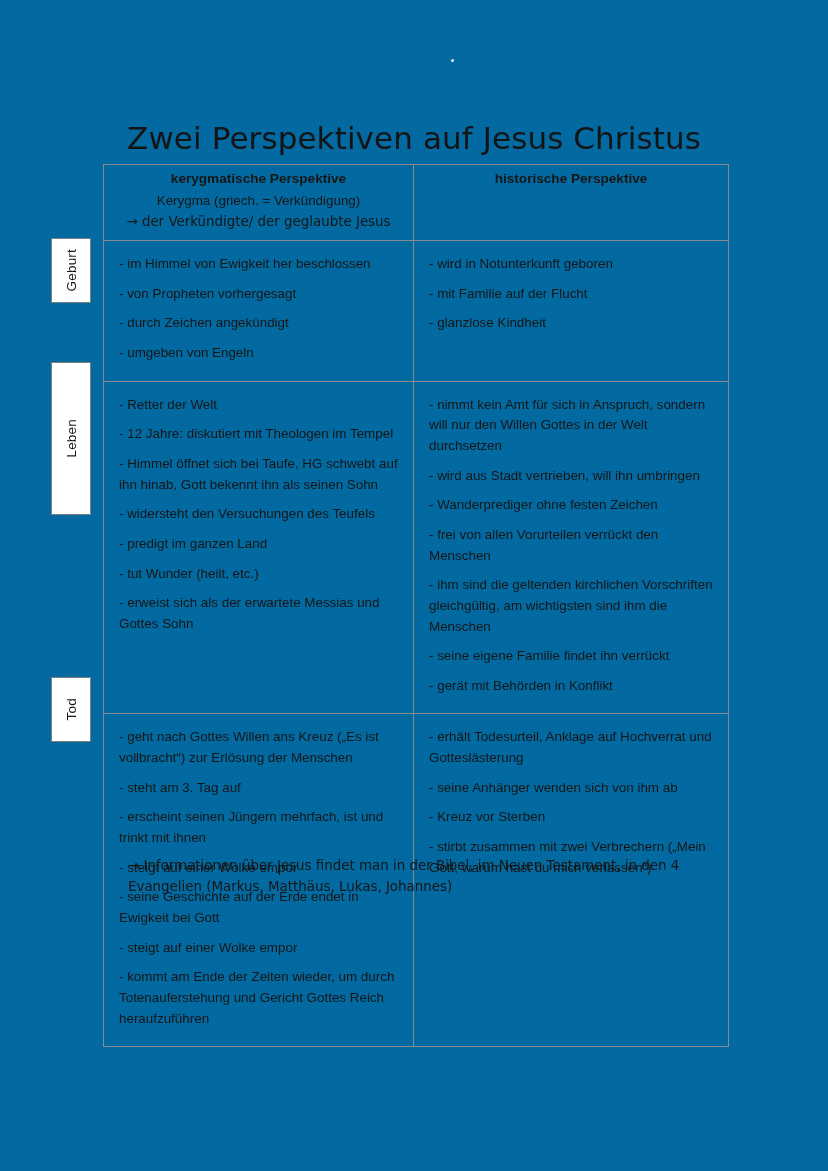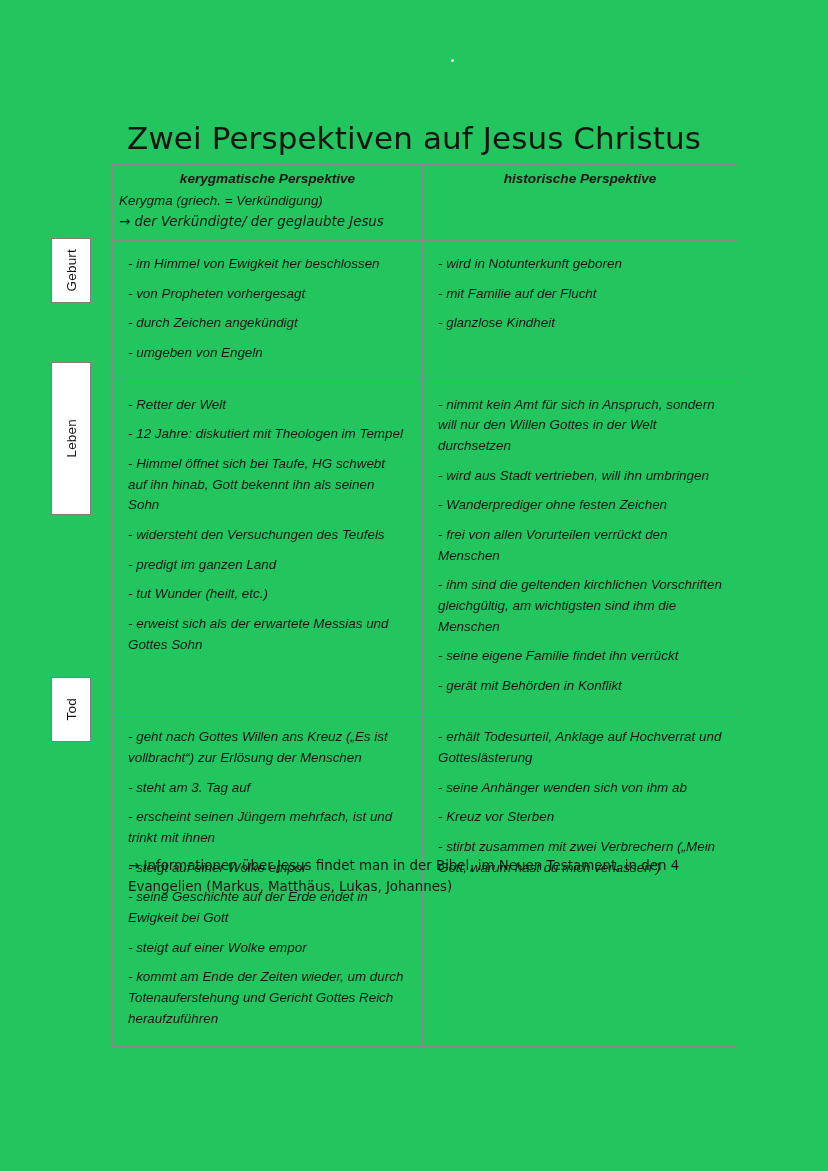--- a/index.html
+++ b/index.html
@@ -13,21 +13,21 @@
     height: 1171px;
     position: relative;
     font-family: "Liberation Sans", sans-serif;
     color: #1a1a1a;
     -webkit-font-smoothing: antialiased;
   }
 
   .page {
     position: absolute;
     inset: 0;
-    background: #22c55e;
+    background: #0369a1;
     overflow: hidden;
   }
 
   
   .scan-dot {
     position: absolute;
     left: 451px;
     top: 59px;
     width: 3px;
     height: 3px;
@@ -68,26 +68,25 @@
     letter-spacing: 0.2px;
     white-space: nowrap;
   }
   .side-label-geburt { left: 51px; top: 238px; width: 40px; height: 65px; }
   .side-label-leben  { left: 51px; top: 362px; width: 40px; height: 153px; }
   .side-label-tod    { left: 51px; top: 677px; width: 40px; height: 65px; }
 
   
   .matrix {
     position: absolute;
-    left: 112px;
+    left: 103px;
     top: 164px;
     width: 625px;
     border-collapse: collapse;
     table-layout: fixed;
-    font-style: italic;
   }
   .matrix td {
     vertical-align: top;
     border: 1px solid #8a8a8a;
     padding: 4px 6px 8px 6px;
     font-size: 13.4px;
     line-height: 1.54;
     color: #161616;
   }
   .col-left  { width: 310px; }
@@ -95,21 +94,21 @@
 
   .cell-head-title {
     display: block;
     text-align: center;
     font-weight: bold;
     font-size: 13.6px;
     margin-bottom: 1px;
   }
   .cell-head-sub {
     display: block;
-    text-align: left;
+    text-align: center;
   }
   .head-cell { height: 58px; }
 
   .row-geburt td { height: 76px; }
   .row-leben  td { height: 258px; }
   .row-tod    td { height: 240px; }
 
   ul.lines {
     list-style: none;
     margin: 0;

